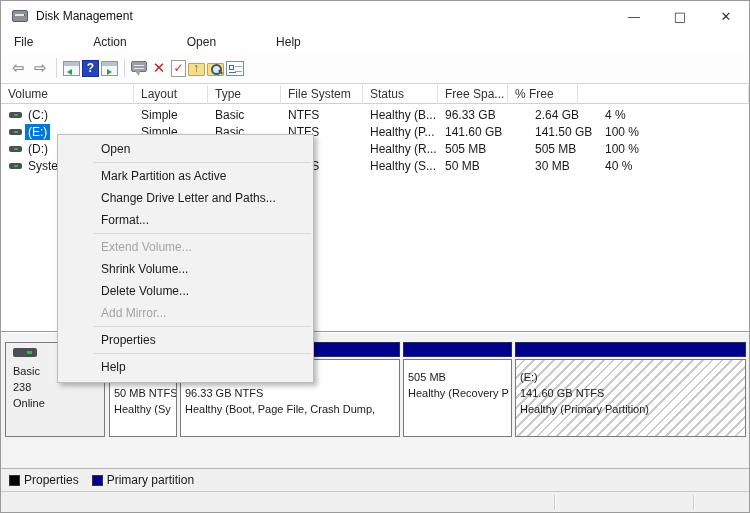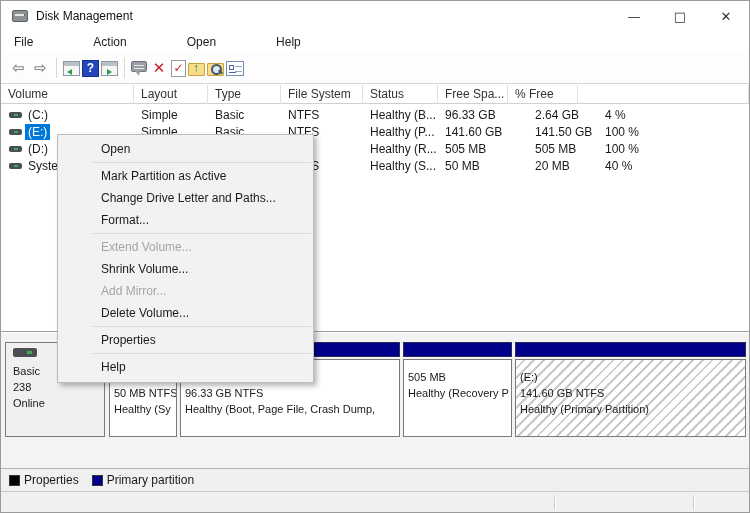--- a/index.html
+++ b/index.html
@@ -172,37 +172,37 @@
         <div class="lrow" style="top: 72px;">
           <span class="cell vol-cell" style="width: 133px;">
             <span class="vol-icon"></span>
             <span class="vol-name">System Reserved</span>
           </span>
           <span class="cell" style="width: 74px;">Simple</span>
           <span class="cell" style="width: 73px;">Basic</span>
           <span class="cell" style="width: 82px;">NTFS</span>
           <span class="cell" style="width: 75px;">Healthy (S...</span>
           <span class="cell" style="width: 90px;">50 MB</span>
-          <span class="cell" style="width: 70px;">20 MB</span>
+          <span class="cell" style="width: 70px;">30 MB</span>
           <span class="cell" style="width: 70px;">40 %</span>
         </div>
       </div>
   </div>
 
   <div class="ctxmenu" id="ctxmenu">
       <div class="ctx-item">Open</div>
       <div class="ctx-sep"></div>
       <div class="ctx-item">Mark Partition as Active</div>
       <div class="ctx-item">Change Drive Letter and Paths...</div>
       <div class="ctx-item">Format...</div>
       <div class="ctx-sep"></div>
       <div class="ctx-item disabled">Extend Volume...</div>
       <div class="ctx-item">Shrink Volume...</div>
+      <div class="ctx-item">Delete Volume...</div>
       <div class="ctx-item disabled">Add Mirror...</div>
-      <div class="ctx-item">Delete Volume...</div>
       <div class="ctx-sep"></div>
       <div class="ctx-item">Properties</div>
       <div class="ctx-sep"></div>
       <div class="ctx-item">Help</div>
     </div>
 
   <div class="graphpane">
     <div class="disktile" id="disktile">
       <div class="disk-icon"></div>
     <div class="disk-line">Basic</div>

